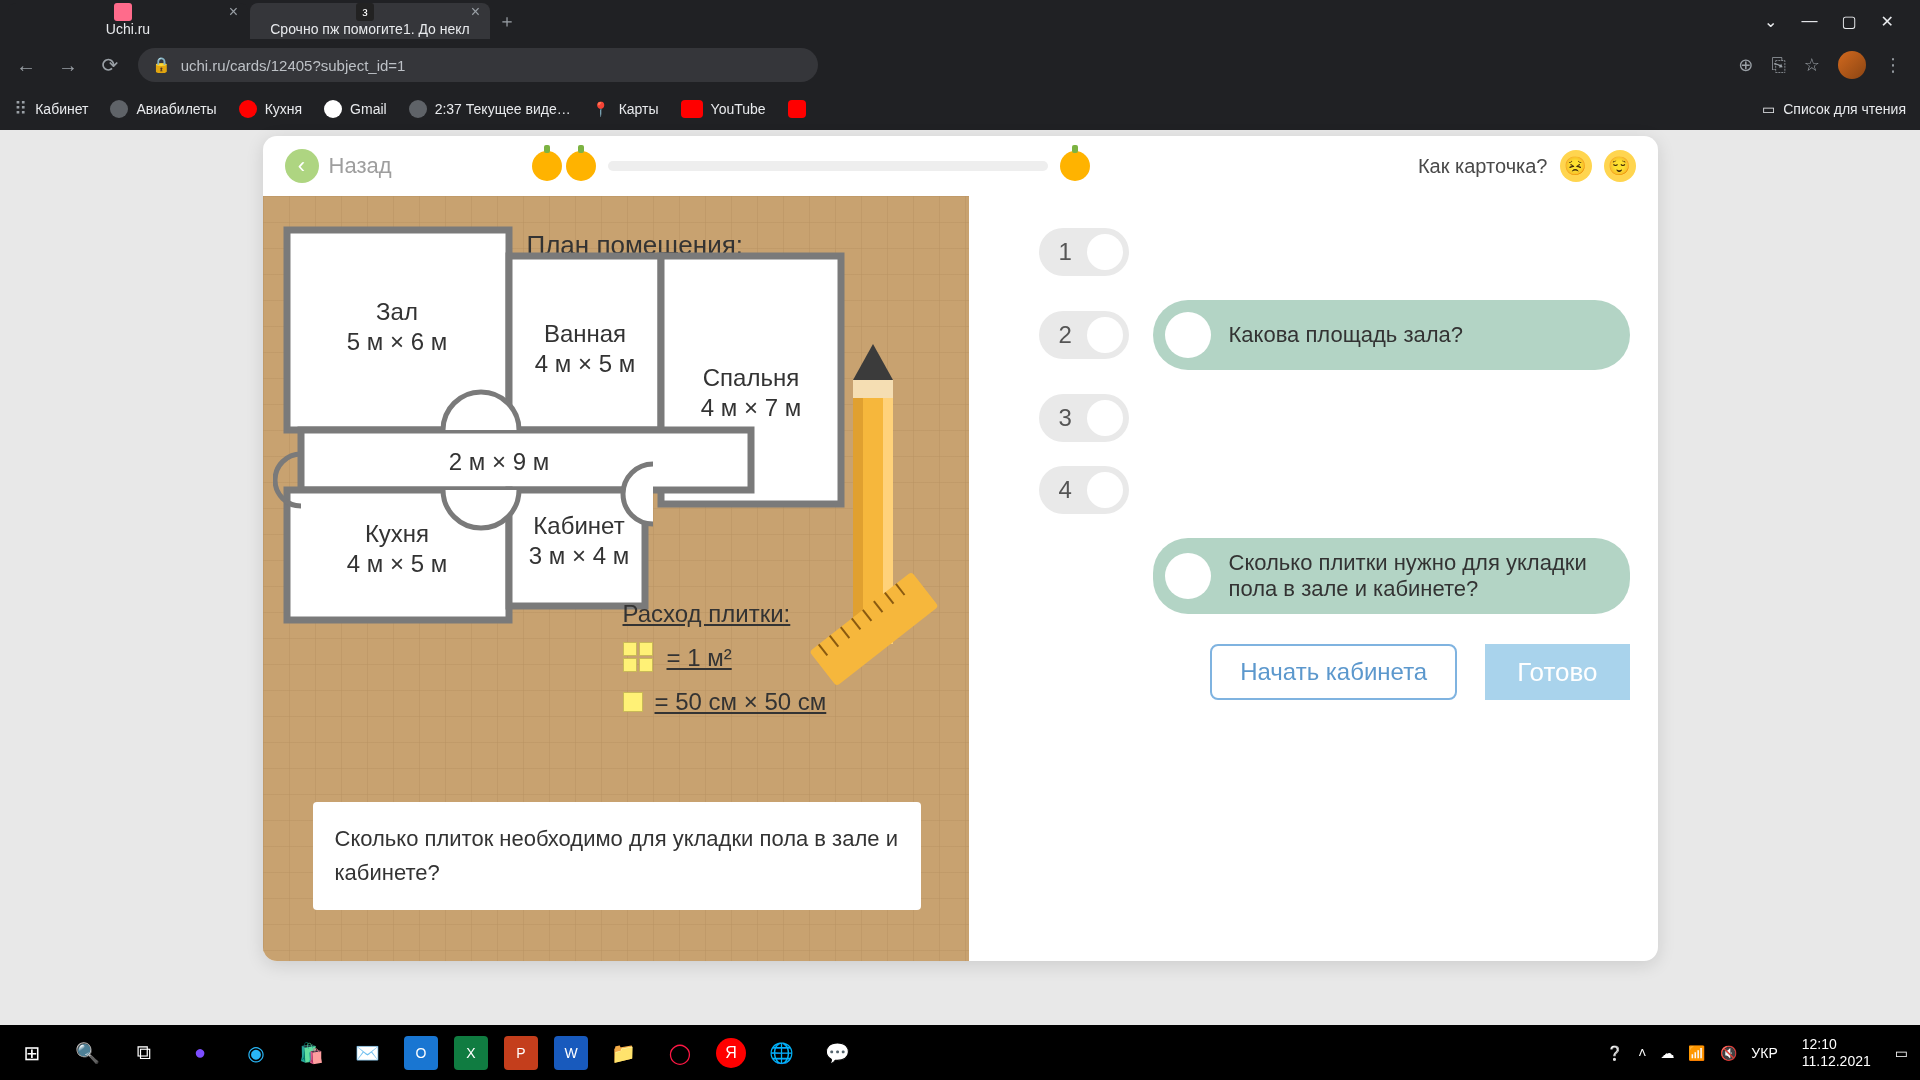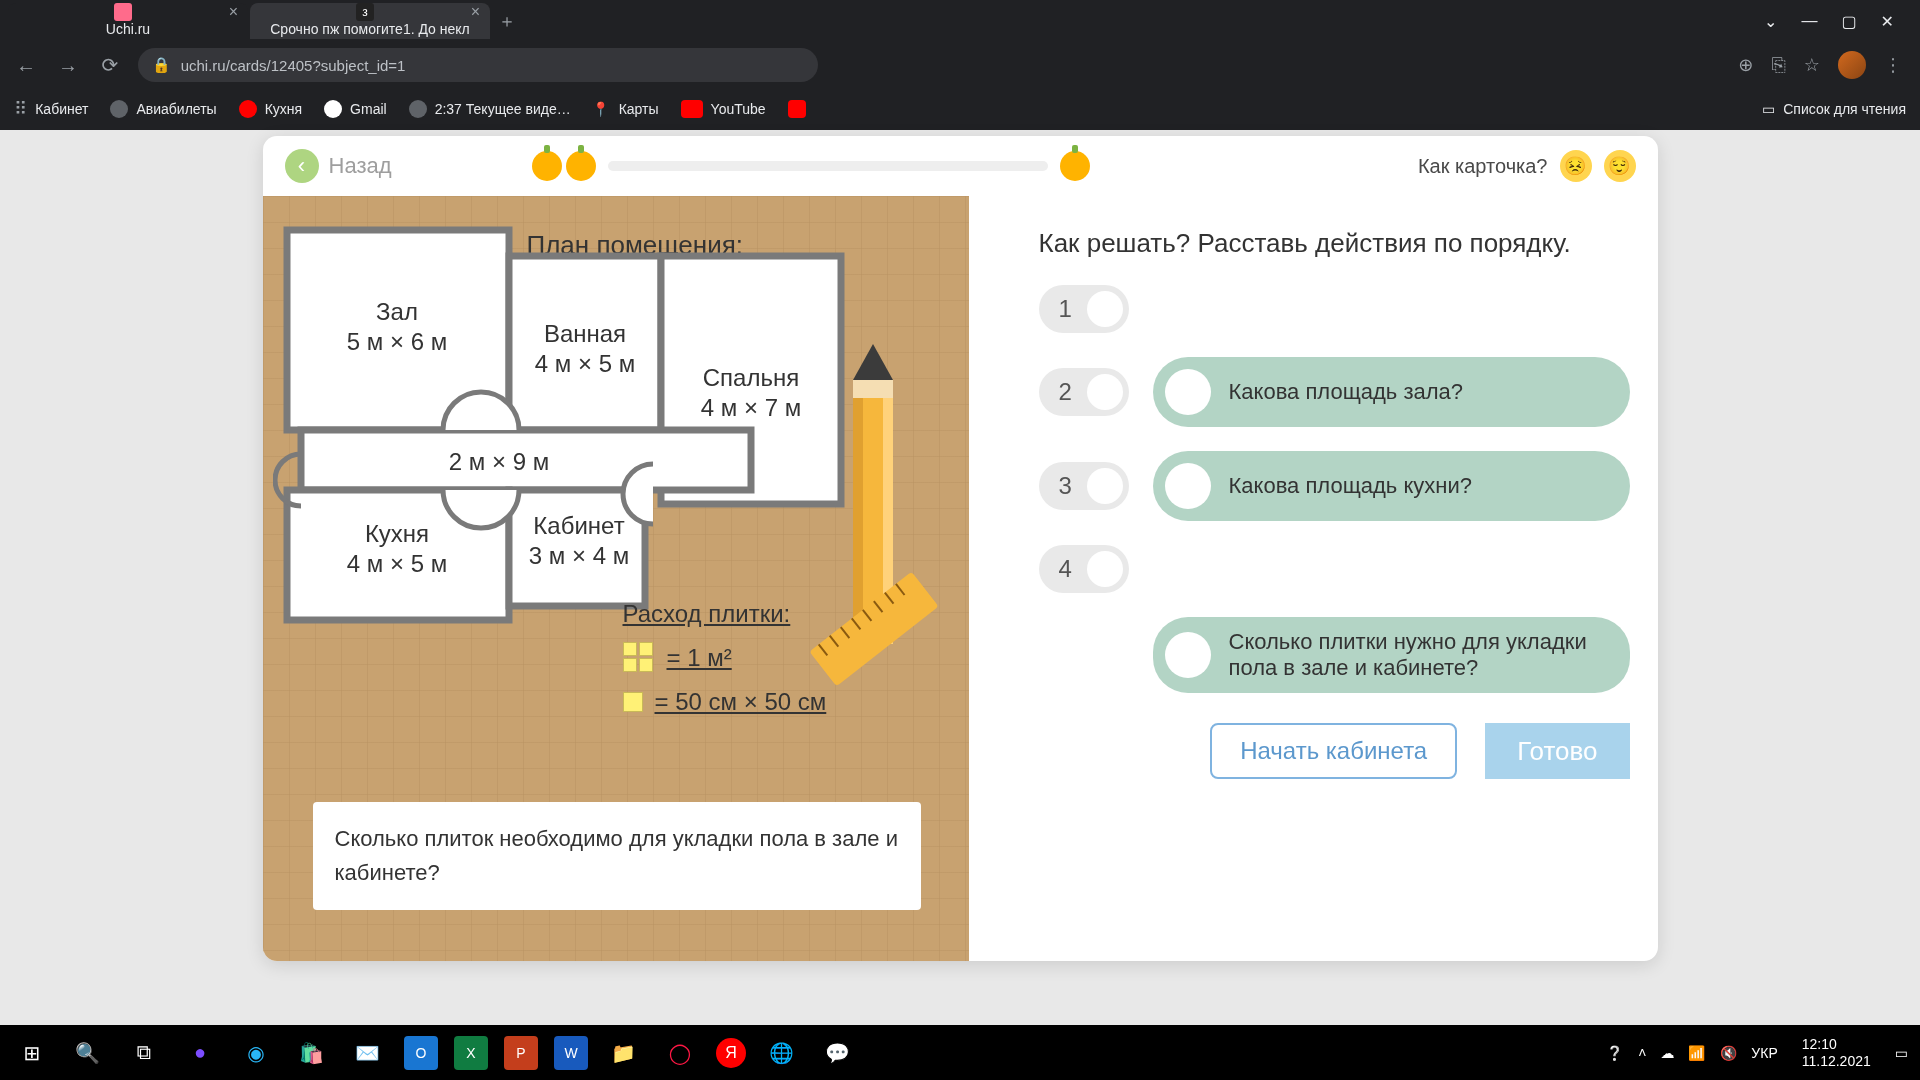--- a/index.html
+++ b/index.html
@@ -256,43 +256,38 @@
           <div class="tu-row">
             <span class="tile-single"></span>
             <span>=   50 см  ×   50 см</span>
           </div>
         </div>
 
         <div class="question-box">Сколько плиток необходимо для укладки пола в зале и кабинете?</div>
       </div>
 
       <div class="right-pane">
-        <div class="task-q">Как решать? Расставь действия по порядку.</div>
 
         <div class="step-row">
           <div class="num-pill">
               <span>1</span>
             </div>
         </div>
         <div class="step-row">
           <div class="num-pill">
               <span>2</span>
             </div>
           <div class="opt-pill">
               <span class="opt-circ"></span>
               <span>Какова площадь зала?</span>
             </div>
         </div>
         <div class="step-row">
           <div class="num-pill">
               <span>3</span>
-            </div>
-          <div class="opt-pill">
-              <span class="opt-circ"></span>
-              <span>Какова площадь кухни?</span>
             </div>
         </div>
         <div class="step-row">
           <div class="num-pill">
               <span>4</span>
             </div>
         </div>
         <div class="step-row">
           <div style="width:90px"></div>
           <div class="opt-pill">

